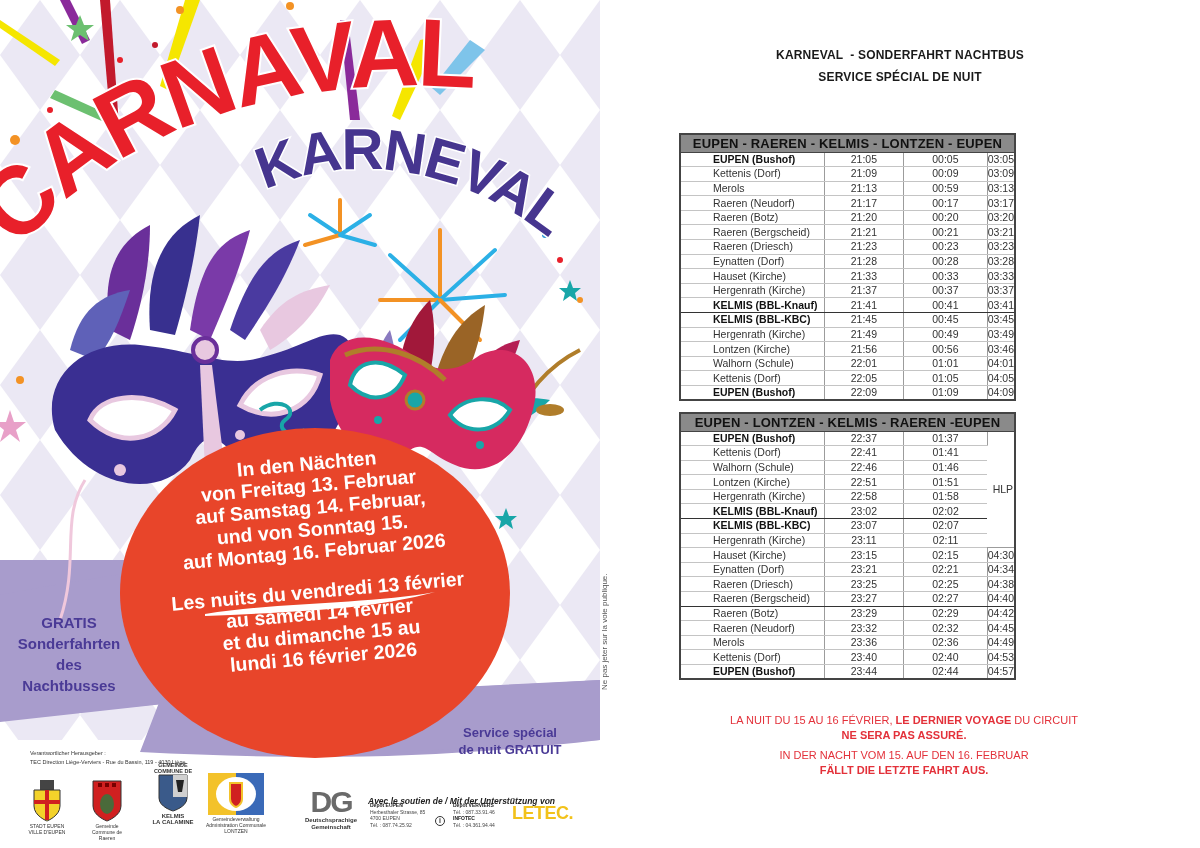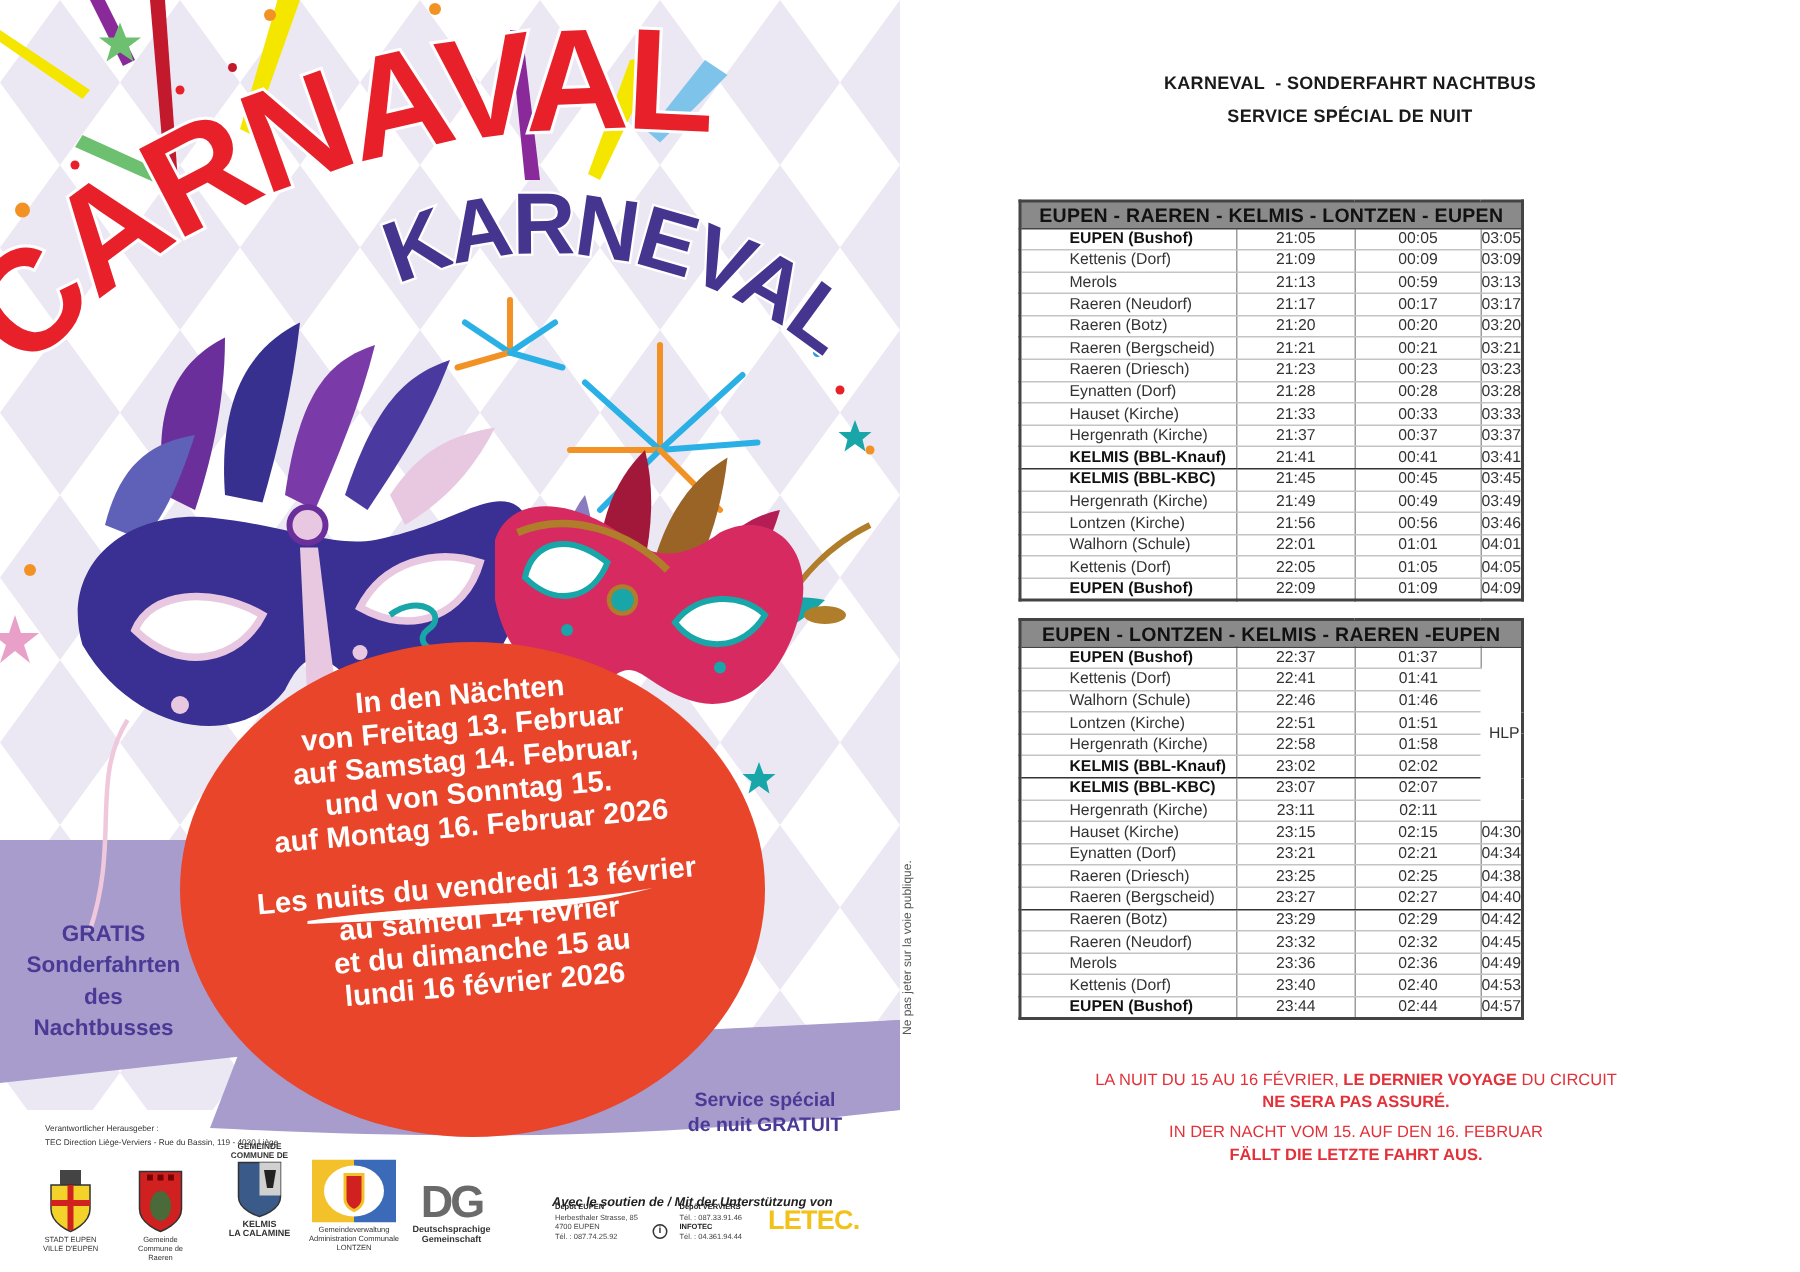--- a/index.html
+++ b/index.html
@@ -44,21 +44,21 @@
 
   .publisher { position: absolute; left: 30px; top: 749px; font-size: 5.5px; color: #333; line-height: 9px; }
 
   .logos { position: absolute; left: 0; top: 770px; width: 600px; height: 78px; }
   .logo { position: absolute; text-align: center; font-size: 5px; line-height: 6px; color: #333; }
   .logo .cap { display: block; }
   .logo-eupen { left: 22px; top: 10px; width: 50px; }
   .logo-raeren { left: 82px; top: 10px; width: 50px; }
   .logo-kelmis { left: 148px; top: -8px; width: 50px; }
   .logo-lontzen { left: 200px; top: 3px; width: 72px; }
-  .logo-dg { left: 266px; top: 17px; width: 70px; }
+  .logo-dg { left: 296px; top: 17px; width: 70px; }
   .kelmis-top { font-weight: bold; font-size: 5.5px; }
   .kelmis-bottom { font-weight: bold; font-size: 6px; }
 
   .support-title { position: absolute; left: 368px; top: 783px; font-size: 8.5px; font-style: italic; font-weight: bold; color: #222; margin-top: 13px; }
   .depot { position: absolute; font-size: 5px; line-height: 6.5px; color: #444; }
   .depot b { color: #222; }
   .depot-eupen { left: 370px; top: 802px; }
   .depot-verviers { left: 453px; top: 802px; }
   .info-icon {
     position: absolute; left: 435px; top: 816px; width: 10px; height: 10px; border: 1px solid #333;

